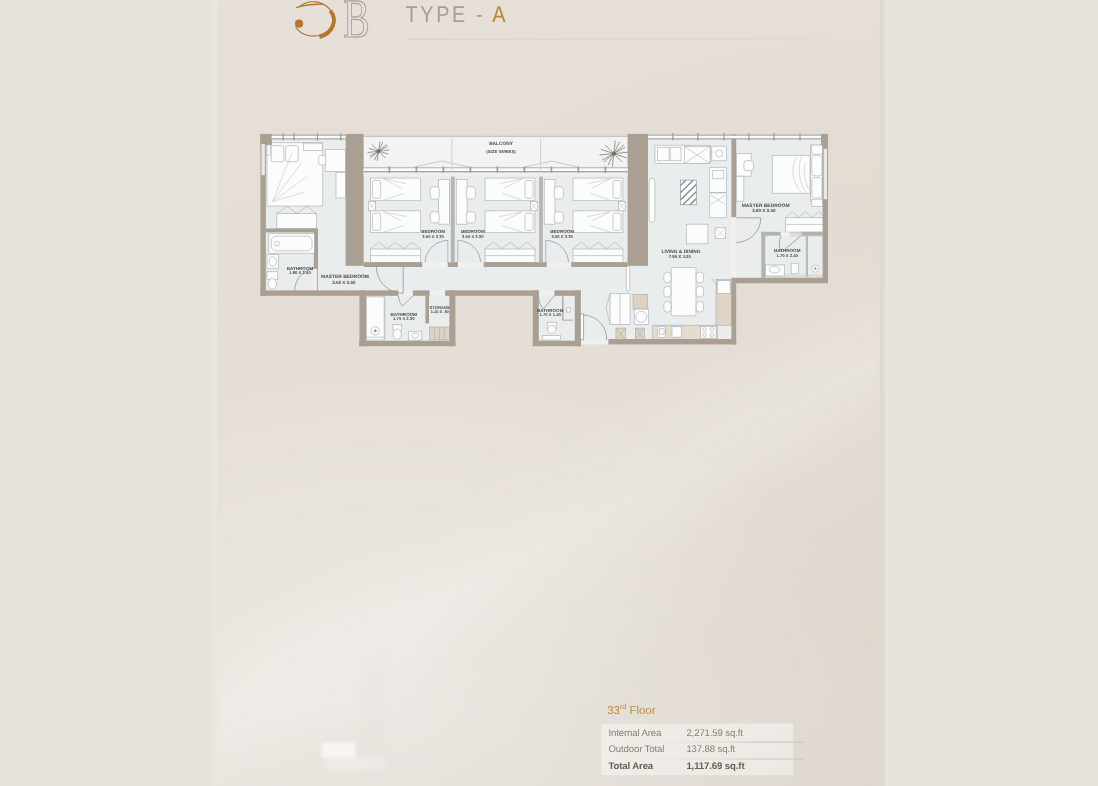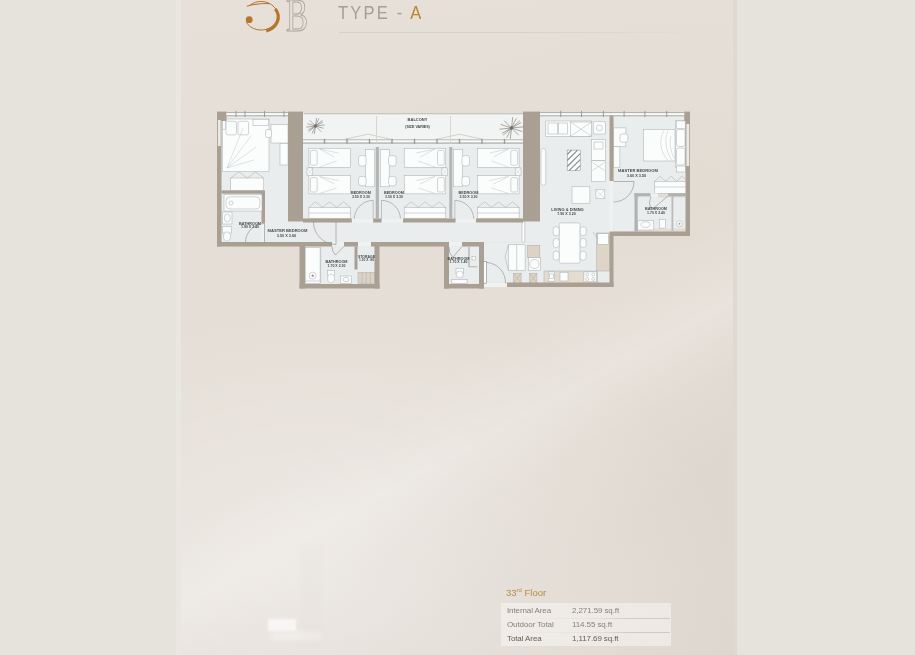--- a/index.html
+++ b/index.html
@@ -20,21 +20,21 @@
       linear-gradient(151deg, rgba(204,195,185,0) 63%, rgba(204,195,185,0.27) 79%, rgba(206,197,187,0.33) 100%),
       radial-gradient(420px 260px at 520px 170px, rgba(222,211,199,0.2), rgba(222,211,199,0) 75%),
       linear-gradient(175deg, #e6e0d9 0%, #e4ded6 35%, #e5dfd7 70%, #e6e0d9 100%);
   }
   #band:before{content:"";position:absolute;left:-1px;top:0;width:5px;height:655px;background:#eae6e0;}
   #band:after{content:"";position:absolute;right:0;top:0;width:4px;height:655px;background:#ded9d2;}
   #hdr{position:absolute;left:0;top:0;width:915px;height:60px;}
   .type{position:absolute;left:338px;top:2px;font-size:16.5px;letter-spacing:2.2px;color:#a49e95;font-weight:400;transform:scaleY(1.16);transform-origin:left top;}
   .typeA{color:#b8862f;}
   #hline{position:absolute;left:339px;top:32px;width:350px;height:1px;background:linear-gradient(90deg,#d9d1c3 0%,#dbd3c5 60%,rgba(219,211,197,0.15) 100%);}
-  #tbl{position:absolute;left:501px;top:603px;width:170px;height:43px;background:rgba(255,255,255,0.42);}
+  #tbl{position:absolute;left:501px;top:603px;width:140px;height:43px;background:rgba(255,255,255,0.42);padding-left:20px;}
   #floor{position:absolute;left:506px;top:586.5px;font-size:9.5px;color:#bb8c40;}
   #floor sup{font-size:6px;}
   .trow{position:absolute;left:6px;width:164px;height:14px;font-size:8px;letter-spacing:-0.1px;color:#8a8174;}
   .trow .lab{position:absolute;left:0;top:3px;}
   .trow .val{position:absolute;left:65px;top:3px;}
   .sep{position:absolute;left:6px;width:163px;height:1px;background:linear-gradient(90deg, rgba(213,207,194,0) 0%, rgba(213,207,194,0.35) 55%, rgba(208,201,187,0.95) 75%, rgba(208,201,187,0.95) 100%);}
   .wm1{position:absolute;left:268px;top:619px;width:28px;height:12px;background:rgba(255,255,255,0.65);filter:blur(1.2px);}
   .wm2{position:absolute;left:300px;top:546px;width:22px;height:100px;background:rgba(175,165,152,0.02);filter:blur(2px);}
   .wm3{position:absolute;left:271px;top:631px;width:50px;height:10px;background:rgba(255,255,255,0.3);filter:blur(2px);}
 </style>
@@ -411,21 +411,21 @@
 </svg>
 
 <div id="tbl">
   <div class="trow" style="top:0">
       <span class="lab">Internal Area</span>
       <span class="val">2,271.59 sq.ft</span>
     </div>
   <div class="sep" style="top:15px"></div>
   <div class="trow" style="top:14px">
       <span class="lab">Outdoor Total</span>
-      <span class="val">114.55 sq.ft</span>
+      <span class="val">137.88 sq.ft</span>
     </div>
   <div class="sep" style="top:29px"></div>
-  <div class="trow" style="top:28px;font-weight:normal;color:#655f52">
+  <div class="trow" style="top:28px;font-weight:bold;color:#655f52">
       <span class="lab">Total Area</span>
       <span class="val">1,117.69 sq.ft</span>
     </div>
 </div>
 <div id="floor">33<sup>rd</sup> Floor</div>
 
 </body></html>

